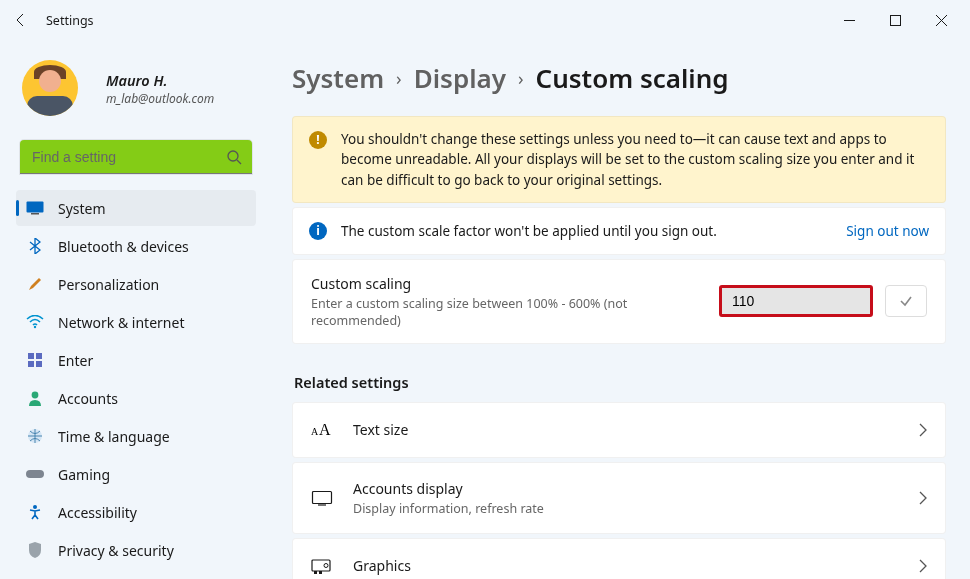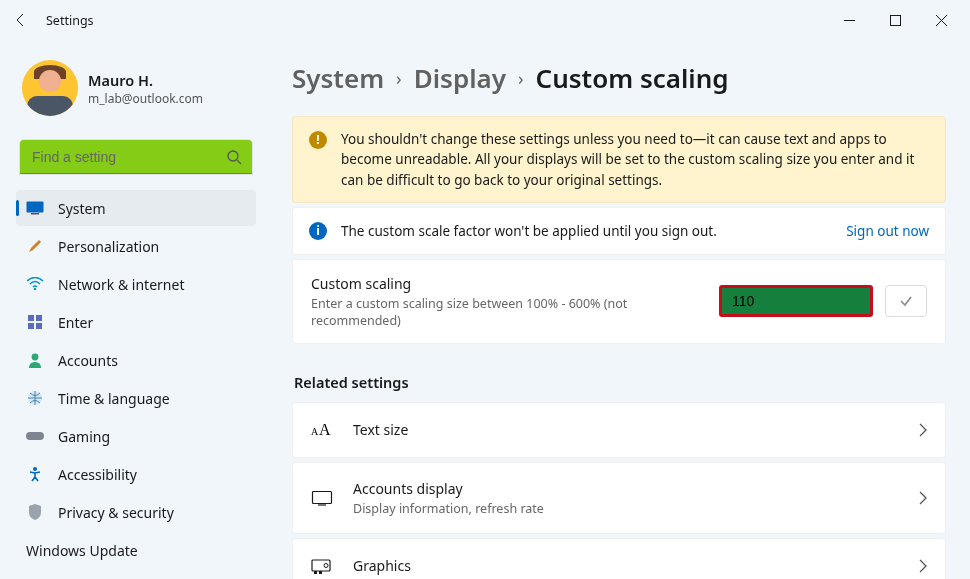--- a/index.html
+++ b/index.html
@@ -43,22 +43,23 @@
   }
   
   .sidebar {
     width: 268px;
     padding: 10px 12px 10px 16px;
     display:flex; flex-direction:column;
   }
   .user {
     display:flex;
     align-items:center;
-    gap:10px;
+    gap:28px;
     padding: 10px 6px 20px 6px;
+    font-style: italic;
   }
   .avatar {
     width:56px; height:56px; border-radius:50%;
     background: #fdc531;
     position:relative;
     overflow:hidden;
   }
   .avatar .head {
     position:absolute;
     width:22px; height:22px;
@@ -217,21 +218,21 @@
   }
   .input-card .labels { flex:1; }
   .input-card .title { font-size:14px; color:#1a1a1a; }
   .input-card .sub { font-size:12.5px; color:#666; margin-top:2px; }
   .scale-input {
     width:154px; height:32px;
     border:3px solid #c60d1a;
     border-radius:3px;
     padding:0 10px;
     font-size:14px;
-    background:#15803d;
+    background:#e5e5e5;
   }
   .apply-btn {
     width:42px; height:32px;
     background:#fff;
     border:1px solid #ddd;
     border-radius:4px;
     display:flex; align-items:center; justify-content:center;
     color:#888;
     cursor:pointer;
   }
@@ -321,20 +322,28 @@
       <div class="nav-item selected">
         <span class="nav-icon">
           <svg width="18" height="14" viewBox="0 0 18 14">
               <rect x="0.5" y="0.5" width="17" height="11" rx="1" fill="#0067c0"></rect>
               <rect x="5" y="12" width="8" height="1.5" fill="#555"></rect>
             </svg>
         </span>
         <span>System</span>
       </div>
       <div class="nav-item">
+        <span class="nav-icon" style="color:#0067c0">
+          <svg width="12" height="16" viewBox="0 0 12 16">
+              <path d="M6 0 V16 M6 0 L11 4 L6 8 L11 12 L6 16 M1 4 L6 8 L1 12" stroke="#0067c0" fill="none" stroke-width="1.3"></path>
+            </svg>
+        </span>
+        <span>Bluetooth &amp; devices</span>
+      </div>
+      <div class="nav-item">
         <span class="nav-icon">
           <svg width="16" height="16" viewBox="0 0 16 16">
               <path d="M2 14 L4 10 L12 2 L14 4 L6 12 Z" fill="#d08020"></path>
             </svg>
         </span>
         <span>Personalization</span>
       </div>
       <div class="nav-item">
         <span class="nav-icon">
           <svg width="18" height="14" viewBox="0 0 18 14">

